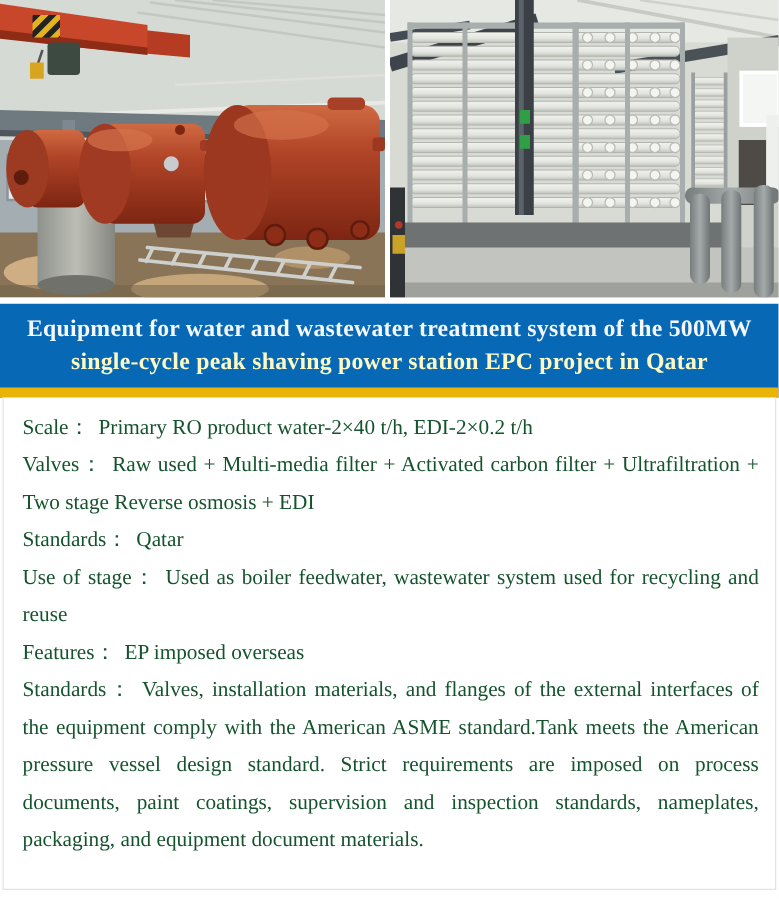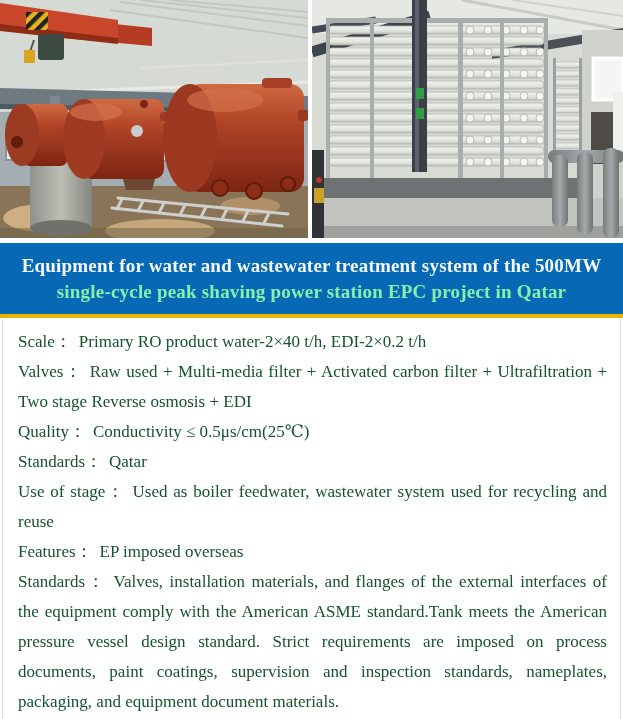--- a/index.html
+++ b/index.html
@@ -9,21 +9,21 @@
     position:relative;overflow:hidden;
   }
   
   .photo-strip{display:flex;width:623px;height:238px;background:#ffffff;}
   .photo{display:block;height:238px;}
   .photo-left{width:308px;margin-right:4px;}
   .photo-right{width:311px;}
   
   .banner{
     margin-top:5px;height:75px;background:#0768b6;
-    border-bottom:4px solid #eab308;box-sizing:border-box;
+    border-bottom:8px solid #eab308;box-sizing:border-box;
     display:flex;flex-direction:column;align-items:center;justify-content:center;
   }
   .banner .line{
     color:#f4f8fc;font-size:19px;line-height:26px;font-weight:600;
     letter-spacing:.2px;text-align:center;white-space:nowrap;
   }
   
   .spec-box{
     margin:0 2px;border:1px solid #e3e3e3;border-top:none;background:#fff;
     min-height:394px;box-sizing:border-box;
@@ -282,29 +282,28 @@
       </g>
 
       <rect x="0" y="150" width="12" height="88" fill="#2f3335"></rect>
       <rect x="2" y="188" width="10" height="15" fill="#c9a227"></rect>
       <circle cx="7" cy="180" r="3" fill="#b3372b"></circle>
     </svg>
   </div>
 
   <div class="banner" style="background: rgb(7, 104, 182);">
     <div class="line" style="color: rgb(244, 248, 252);">Equipment for water and wastewater treatment system of the 500MW</div>
-    <div class="line" style="color: #86efac;">single-cycle peak shaving power station EPC project in Qatar</div>
+    <div class="line" style="color: #fef9c3;">single-cycle peak shaving power station EPC project in Qatar</div>
   </div>
 
   <div class="spec-box">
   <p class="spec-row"><span class="spec-label">Scale：</span><span class="spec-value">Primary RO product water-2×40 t/h, EDI-2×0.2 t/h</span></p>
 
   <p class="spec-row"><span class="spec-label">Valves：</span><span class="spec-value">Raw used + Multi-media filter + Activated carbon filter + Ultrafiltration + Two stage Reverse osmosis + EDI</span></p>
 
-  <p class="spec-row"><span class="spec-label">Quality：</span><span class="spec-value">Conductivity ≤ 0.5μs/cm(25℃)</span></p>
 
   <p class="spec-row"><span class="spec-label">Standards：</span><span class="spec-value">Qatar</span></p>
 
   <p class="spec-row"><span class="spec-label">Use of stage：</span><span class="spec-value">Used as boiler feedwater, wastewater system used for recycling and reuse</span></p>
 
   <p class="spec-row"><span class="spec-label">Features：</span><span class="spec-value">EP imposed overseas</span></p>
 
   <p class="spec-row"><span class="spec-label">Standards：</span><span class="spec-value">Valves, installation materials, and flanges of the external interfaces of the equipment comply with the American ASME standard.Tank meets the American pressure vessel design standard. Strict requirements are imposed on process documents, paint coatings, supervision and inspection standards, nameplates, packaging, and equipment document materials.</span></p>
 </div>
 

